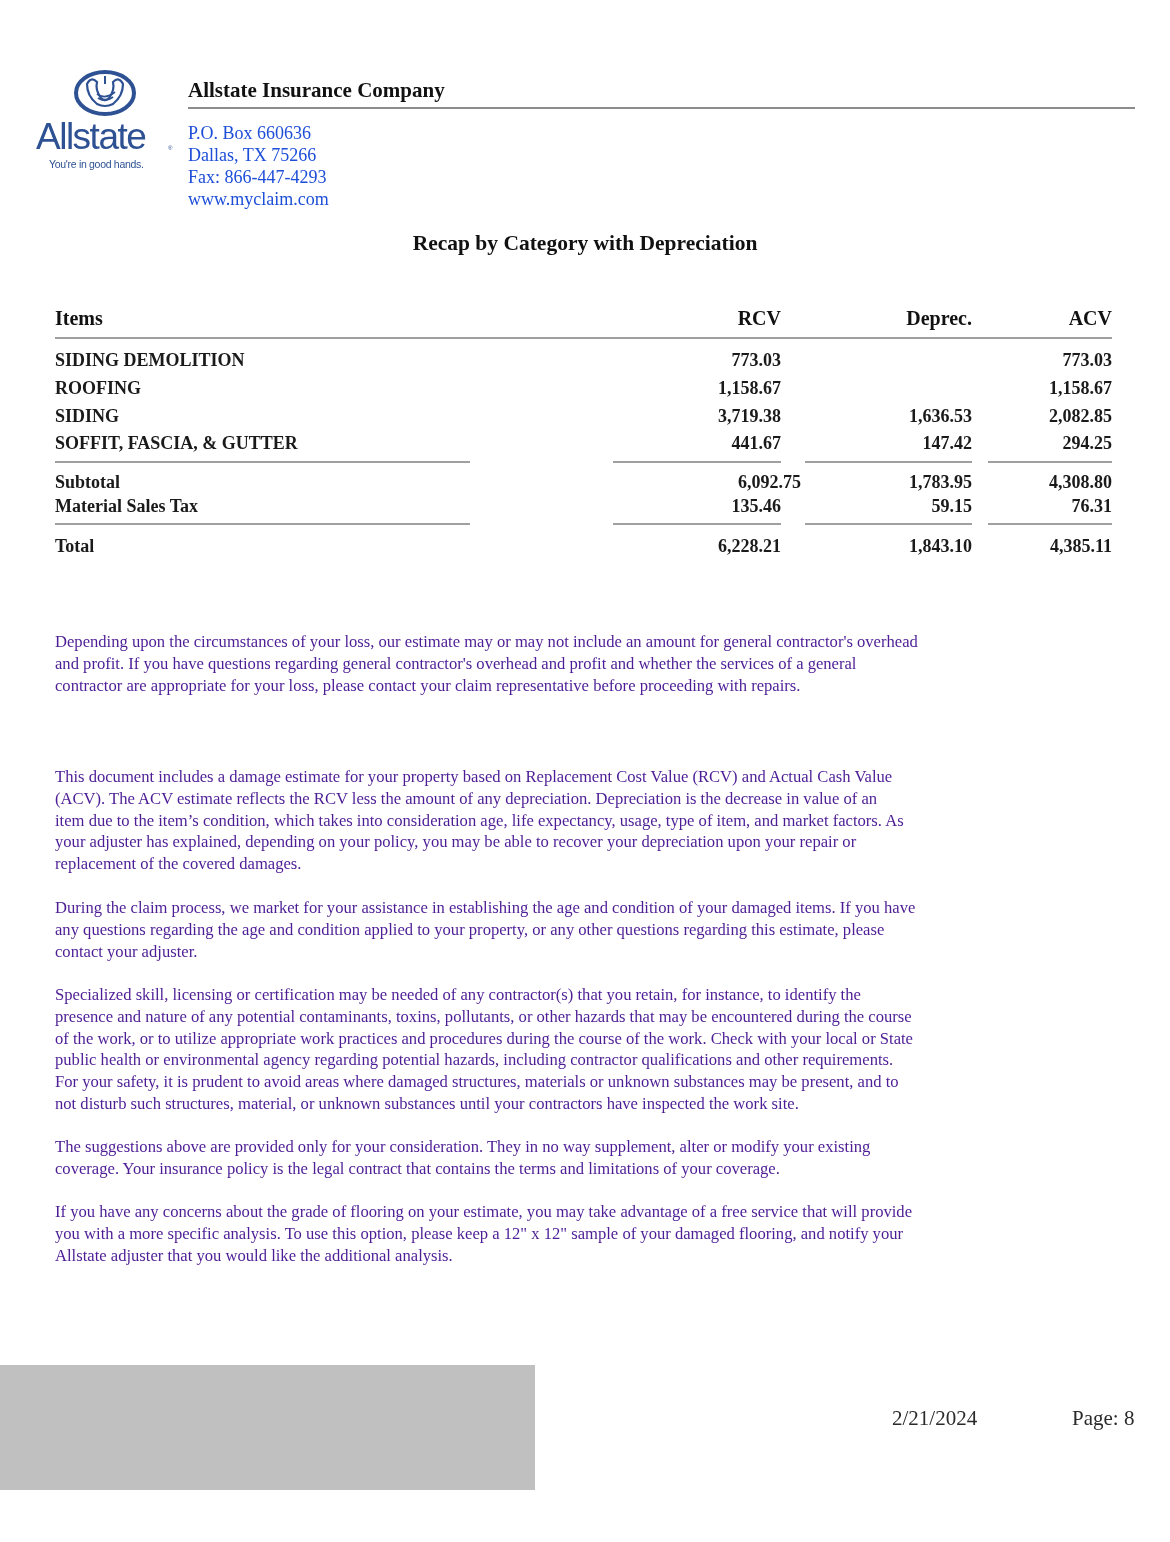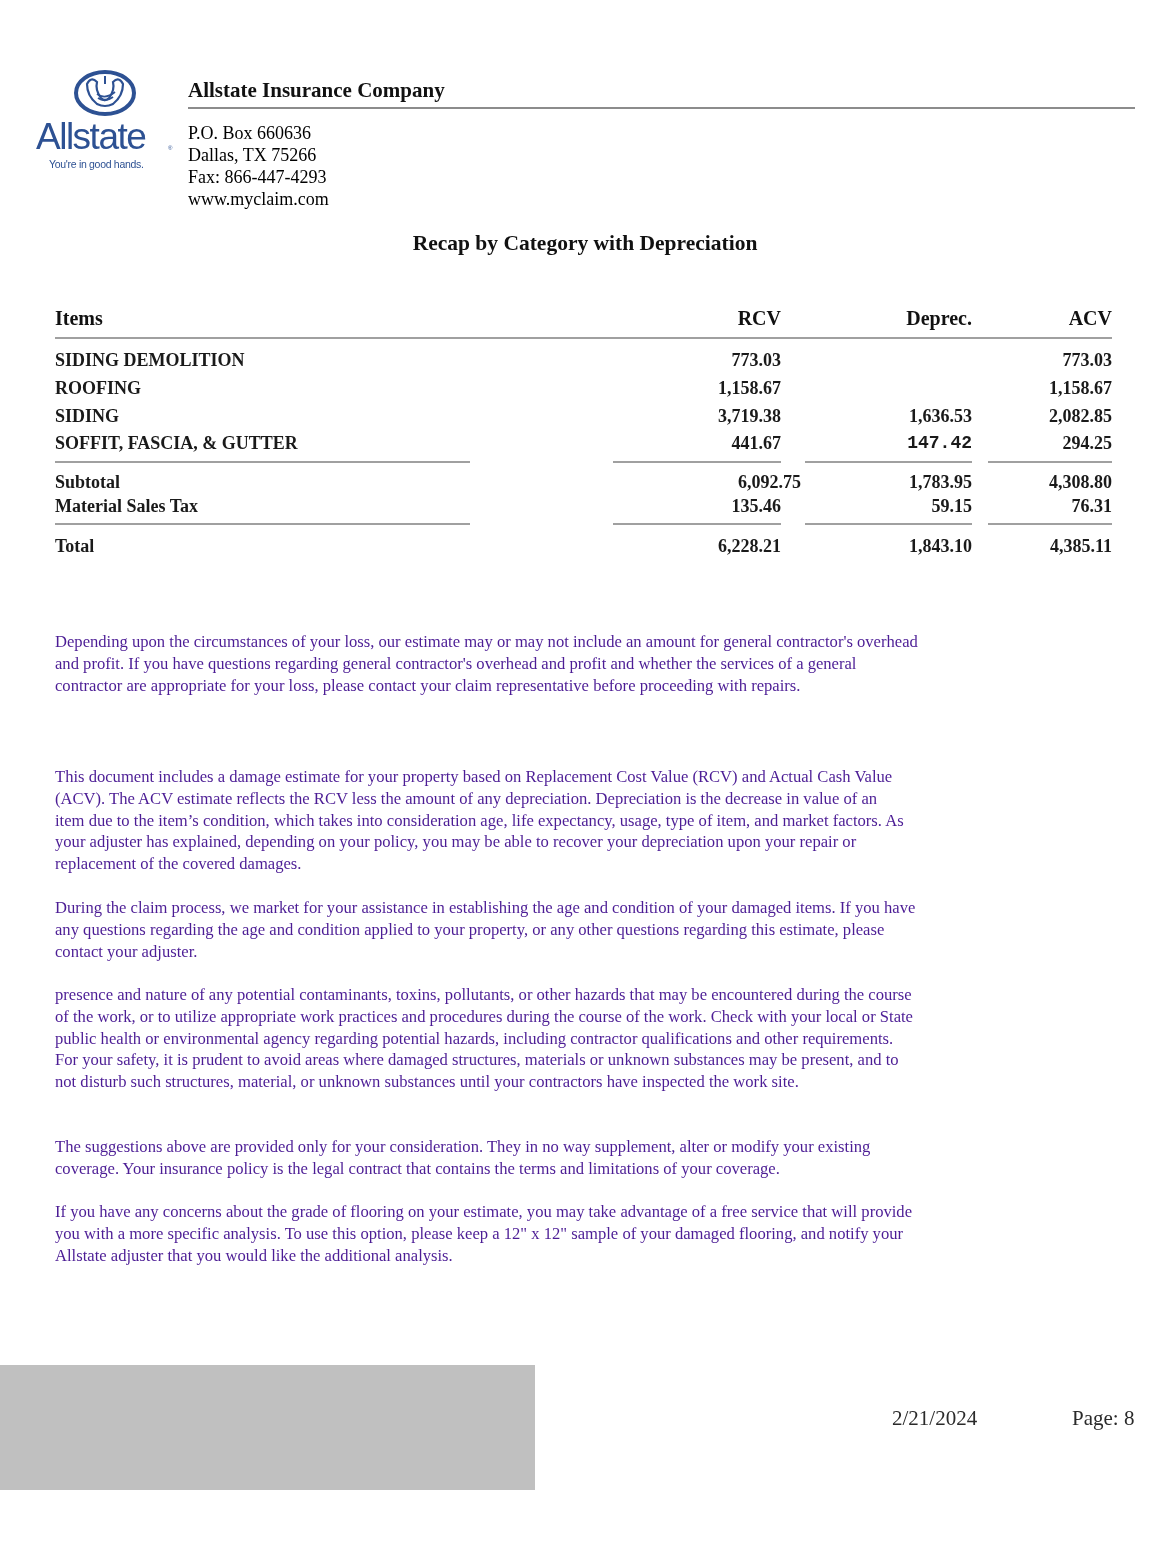--- a/index.html
+++ b/index.html
@@ -9,21 +9,21 @@
   
   .logo { left:36px; top:70px; width:140px; height:105px; }
   .logo-word { position:absolute; left:0; top:48px; font-family:"Liberation Sans","DejaVu Sans",sans-serif;
                font-weight:normal; font-size:37px; letter-spacing:-1.5px; color:#2d5193; line-height:1; }
   .logo-reg { position:absolute; left:132px; top:75px; font-size:6px; color:#2d5193;
               font-family:"Liberation Sans",sans-serif; }
   .logo-tag { position:absolute; left:13px; top:88px; font-family:"Liberation Sans","DejaVu Sans",sans-serif;
               font-size:10.5px; color:#2d5193; letter-spacing:-0.3px; white-space:nowrap; }
   .company { left:188px; top:78px; font-size:21px; font-weight:bold; color:#111; }
   .header-rule { left:188px; top:107px; width:947px; height:0; border-top:2px solid #8c8c8c; }
-  .addr { left:188px; top:122px; font-size:18px; line-height:22px; color:#000000; }
+  .addr { left:188px; top:122px; font-size:18px; line-height:22px; color:#1d4ed8; }
   .addr div { white-space:nowrap; }
   .doc-title { left:0; width:1170px; top:231px; text-align:center; font-size:21.5px; font-weight:bold; color:#111; }
 
   
   .th { top:307px; font-size:20px; font-weight:bold; color:#111; }
   .rule { height:0; border-top:2px solid #a0a0a0; }
   .cell { font-size:18px; font-weight:bold; color:#1a1a1a; white-space:nowrap; }
   .num { text-align:right; }
 
   
@@ -84,21 +84,21 @@
   <div>
     <div class="abs cell" style="left:55px; top:406px;">SIDING</div>
     <div class="abs cell num" style="left:600px; top:406px; width:181px;">3,719.38</div>
     <div class="abs cell num" style="left:790px; top:406px; width:182px;">1,636.53</div>
     <div class="abs cell num" style="left:980px; top:406px; width:132px;">2,082.85</div>
   </div>
 
   <div>
     <div class="abs cell" style="left:55px; top:433px;">SOFFIT, FASCIA, &amp; GUTTER</div>
     <div class="abs cell num" style="left:600px; top:433px; width:181px;">441.67</div>
-    <div class="abs cell num" style="left:790px; top:433px; width:182px;font-family:Liberation Mono, monospace;">147.42</div>
+    <div class="abs cell num" style="left:790px; top:433px; width:182px;">147.42</div>
     <div class="abs cell num" style="left:980px; top:433px; width:132px;">294.25</div>
   </div>
 
   <div class="abs rule" style="left:55px; top:461px; width:415px;"></div>
   <div class="abs rule" style="left:613px; top:461px; width:168px;"></div>
   <div class="abs rule" style="left:805px; top:461px; width:167px;"></div>
   <div class="abs rule" style="left:988px; top:461px; width:124px;"></div>
 
   <div>
     <div class="abs cell" style="left:55px; top:472px;">Subtotal</div>
@@ -141,20 +141,21 @@
   <div>replacement of the covered damages.</div>
 </div>
 
 <div class="abs para" style="top:897px;">
   <div>During the claim process, we market for your assistance in establishing the age and condition of your damaged items. If you have</div>
   <div>any questions regarding the age and condition applied to your property, or any other questions regarding this estimate, please</div>
   <div>contact your adjuster.</div>
 </div>
 
 <div class="abs para" style="top:984px;">
+  <div>Specialized skill, licensing or certification may be needed of any contractor(s) that you retain, for instance, to identify the</div>
   <div>presence and nature of any potential contaminants, toxins, pollutants, or other hazards that may be encountered during the course</div>
   <div>of the work, or to utilize appropriate work practices and procedures during the course of the work. Check with your local or State</div>
   <div>public health or environmental agency regarding potential hazards, including contractor qualifications and other requirements.</div>
   <div>For your safety, it is prudent to avoid areas where damaged structures, materials or unknown substances may be present, and to</div>
   <div>not disturb such structures, material, or unknown substances until your contractors have inspected the work site.</div>
 </div>
 
 <div class="abs para" style="top:1136px;">
   <div>The suggestions above are provided only for your consideration. They in no way supplement, alter or modify your existing</div>
   <div>coverage.  Your insurance policy is the legal contract that contains the terms and limitations of your coverage.</div>

